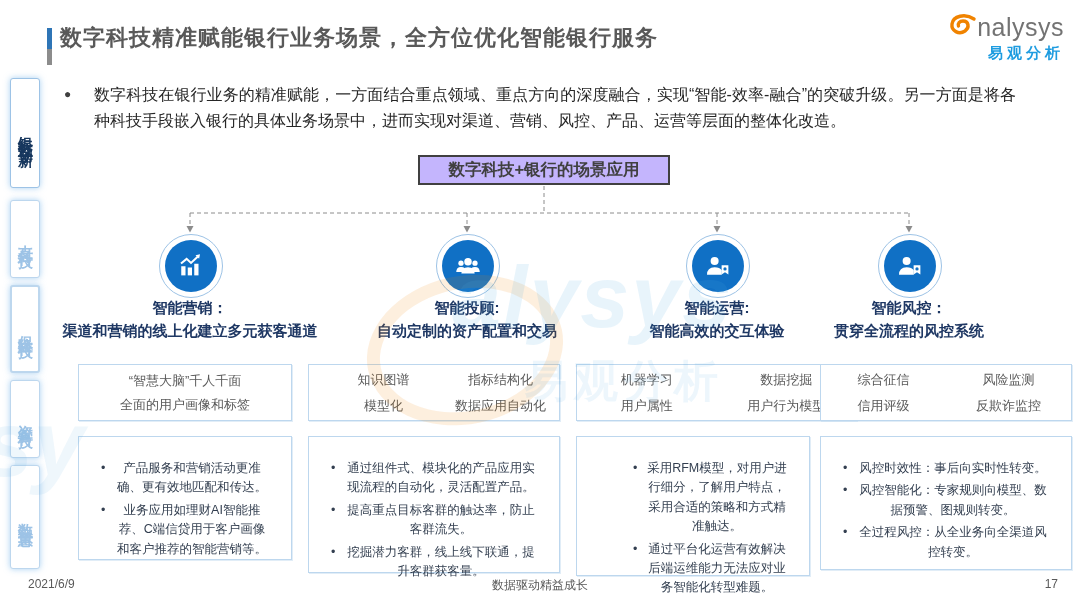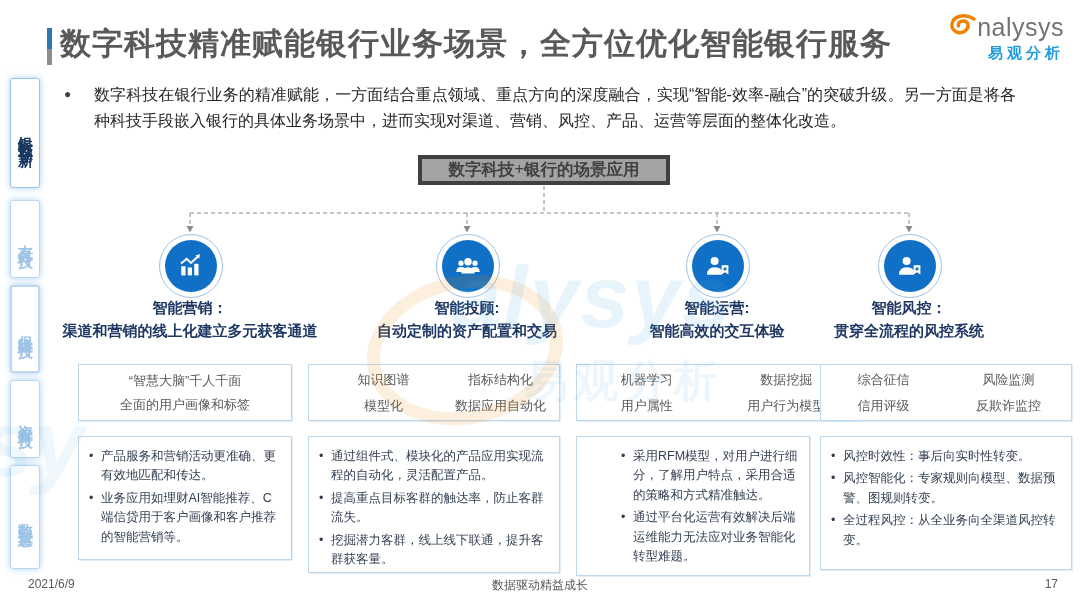--- a/index.html
+++ b/index.html
@@ -1,58 +1,58 @@
 <!DOCTYPE html>
 <html><head>
 <meta charset="utf-8">
 <style>
   html,body{margin:0;padding:0;background:#fff;}
   .slide{position:relative;width:1080px;height:608px;background:#fff;overflow:hidden;
          font-family:"Liberation Sans","DejaVu Sans",sans-serif;}
   
   .accent-bar{position:absolute;left:47px;top:28px;width:5px;height:37px;
     background:linear-gradient(to bottom,#2E75B6 0 58%,#8c8c8c 58% 100%);}
-  .page-title{position:absolute;left:60px;top:23px;font-size:31px;font-weight:bold;
+  .page-title{position:absolute;left:60px;top:23px;font-size:22px;font-weight:bold;
     color:#595959;letter-spacing:1px;white-space:nowrap;}
   .logo{position:absolute;right:16px;top:12px;text-align:right;line-height:1;}
   .logo-row{display:flex;align-items:center;justify-content:flex-end;}
   .logo-text{color:#737373;font-size:25px;font-weight:normal;letter-spacing:0.5px;}
   .logo-cn{color:#1E9CE0;font-size:15px;font-weight:bold;letter-spacing:4px;margin-top:3px;}
   
   .side-tab{position:absolute;left:10px;width:30px;background:#fff;border:1px solid #BDD7EE;
     border-radius:3px;box-shadow:0 0 6px rgba(125,185,235,.65);display:flex;align-items:center;
     justify-content:center;writing-mode:vertical-rl;text-orientation:upright;
     font-size:15px;font-weight:bold;color:#9DC3E6;letter-spacing:3px;box-sizing:border-box;}
   .side-tab.active{color:#17375E;border-color:#9DC3E6;}
   
   .intro-marker{position:absolute;left:64px;top:87px;font-size:12px;color:#404040;}
   .intro-text{position:absolute;left:94px;top:82px;width:922px;font-size:16px;
     line-height:1.6;color:#262626;text-align:justify;}
   
-  .root-box{position:absolute;left:418px;top:155px;width:252px;height:30px;background:#a3a3a3;
-    border:4px solid #404040;display:flex;align-items:center;justify-content:center;
-    font-size:16.5px;font-weight:bold;color:#404040;box-sizing:border-box;z-index:3;font-family:Liberation Serif, serif;}
+  .root-box{position:absolute;left:418px;top:155px;width:252px;height:30px;background:#c4b5fd;
+    border:2px solid #404040;display:flex;align-items:center;justify-content:center;
+    font-size:16.5px;font-weight:bold;color:#404040;box-sizing:border-box;z-index:3;}
   .connectors{position:absolute;left:0;top:0;z-index:1;}
   .circle-outer{position:absolute;top:234px;width:62px;height:62px;border:1px solid #9DC3E6;
     border-radius:50%;display:flex;align-items:center;justify-content:center;z-index:3;background:#fff;}
   .circle-inner{width:52px;height:52px;border-radius:50%;background:#1070C5;
     display:flex;align-items:center;justify-content:center;}
   .col-head{position:absolute;top:299px;text-align:center;z-index:3;}
   .col-head .h1{font-size:15px;font-weight:bold;color:#1F3864;}
   .col-head .h2{font-size:15px;font-weight:bold;color:#1F3864;margin-top:4px;white-space:nowrap;}
   .kw-box{position:absolute;top:364px;height:57px;background:#fff;border:1px solid #BDD7EE;
     box-shadow:1px 1px 0 rgba(189,215,238,.45);box-sizing:border-box;z-index:2;}
   .kw-lines{display:flex;flex-direction:column;justify-content:center;height:100%;
     text-align:center;font-size:13px;color:#595959;line-height:24px;}
   .kw-grid{display:grid;grid-template-columns:1fr 1fr;align-content:center;row-gap:8px;
     height:100%;text-align:center;font-size:13px;color:#595959;}
   .detail-box{position:absolute;top:436px;background:#fff;border:1px solid #BDD7EE;
     box-shadow:1px 1px 0 rgba(189,215,238,.45);box-sizing:border-box;
     padding:10px 8px 6px 2px;z-index:2;}
-  .bullets{margin:0;padding:0;list-style:none;}
+  .bullets{margin:12px;padding:0;list-style:none;text-align:center;}
   .bullets li{position:relative;padding-left:20px;font-size:12.5px;color:#333F50;
     line-height:1.55;margin-bottom:3px;}
   .bullets li::before{content:"•";position:absolute;left:8px;top:0;color:#333F50;}
   
   .footer-date{position:absolute;left:28px;top:577px;font-size:12px;color:#595959;}
   .footer-motto{position:absolute;left:0;right:0;top:577px;text-align:center;font-size:12px;color:#595959;}
   .footer-page{position:absolute;right:22px;top:577px;font-size:12px;color:#595959;}
   
   .wm{position:absolute;pointer-events:none;z-index:4;}
   .wm-ellipse{left:366px;top:276px;width:172px;height:122px;border:13px solid rgba(240,131,0,.13);

